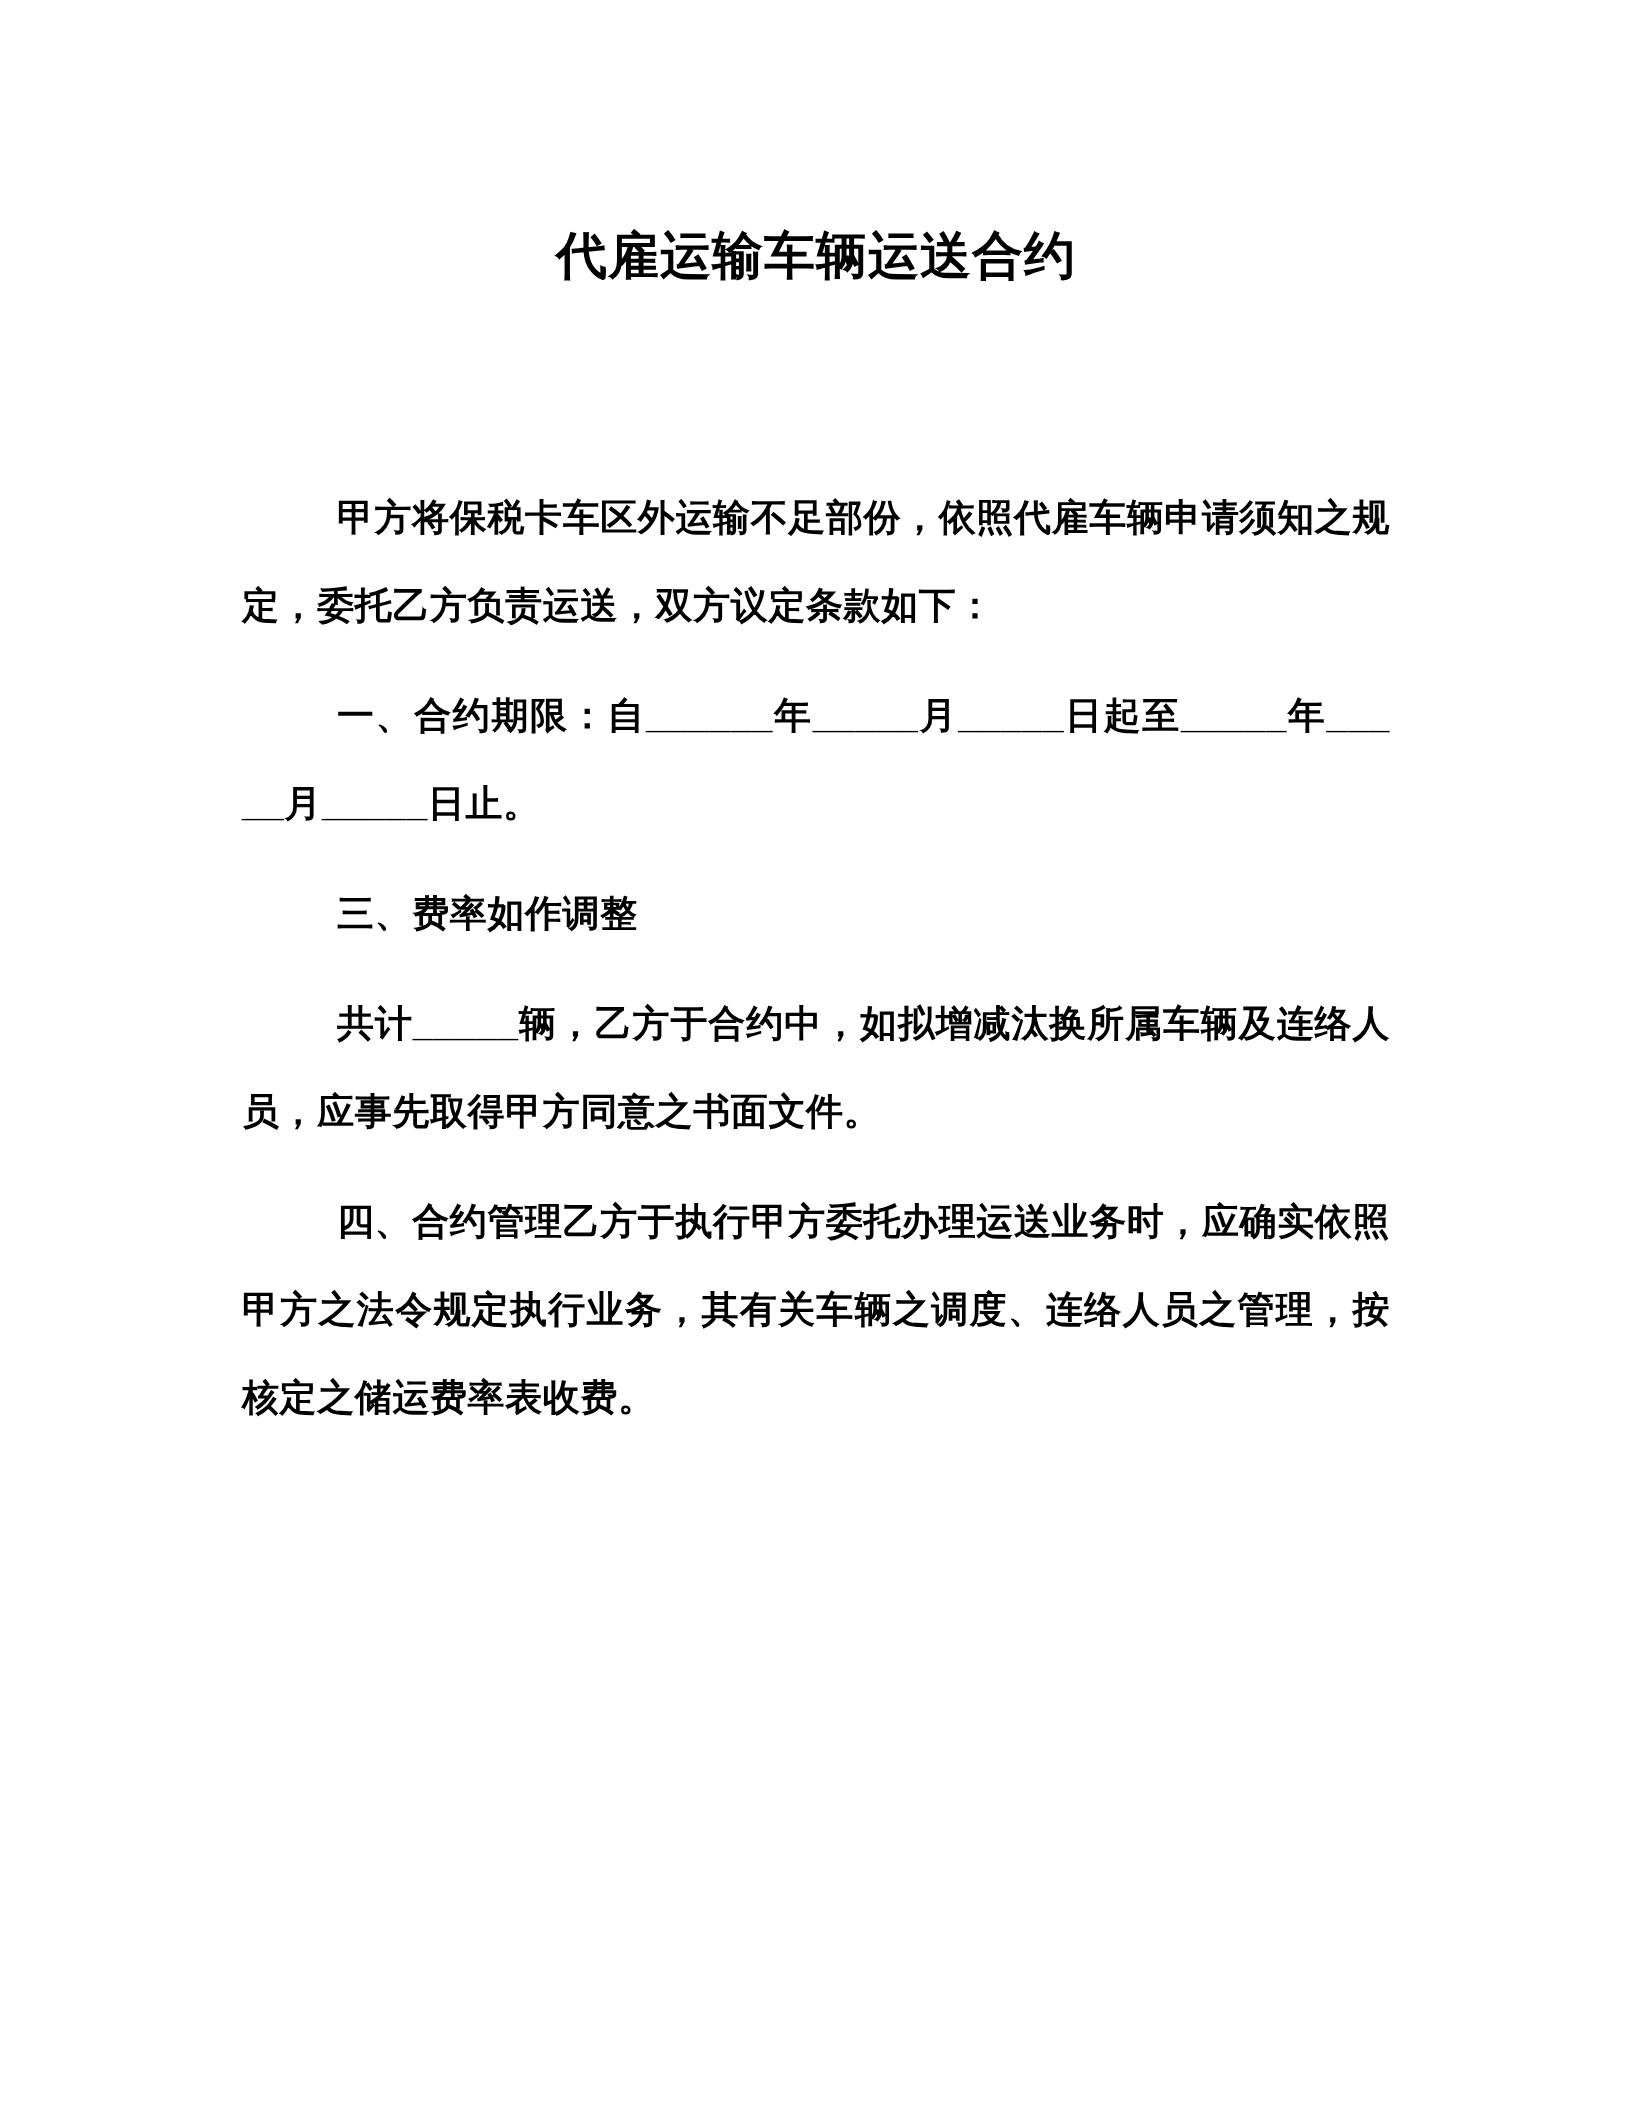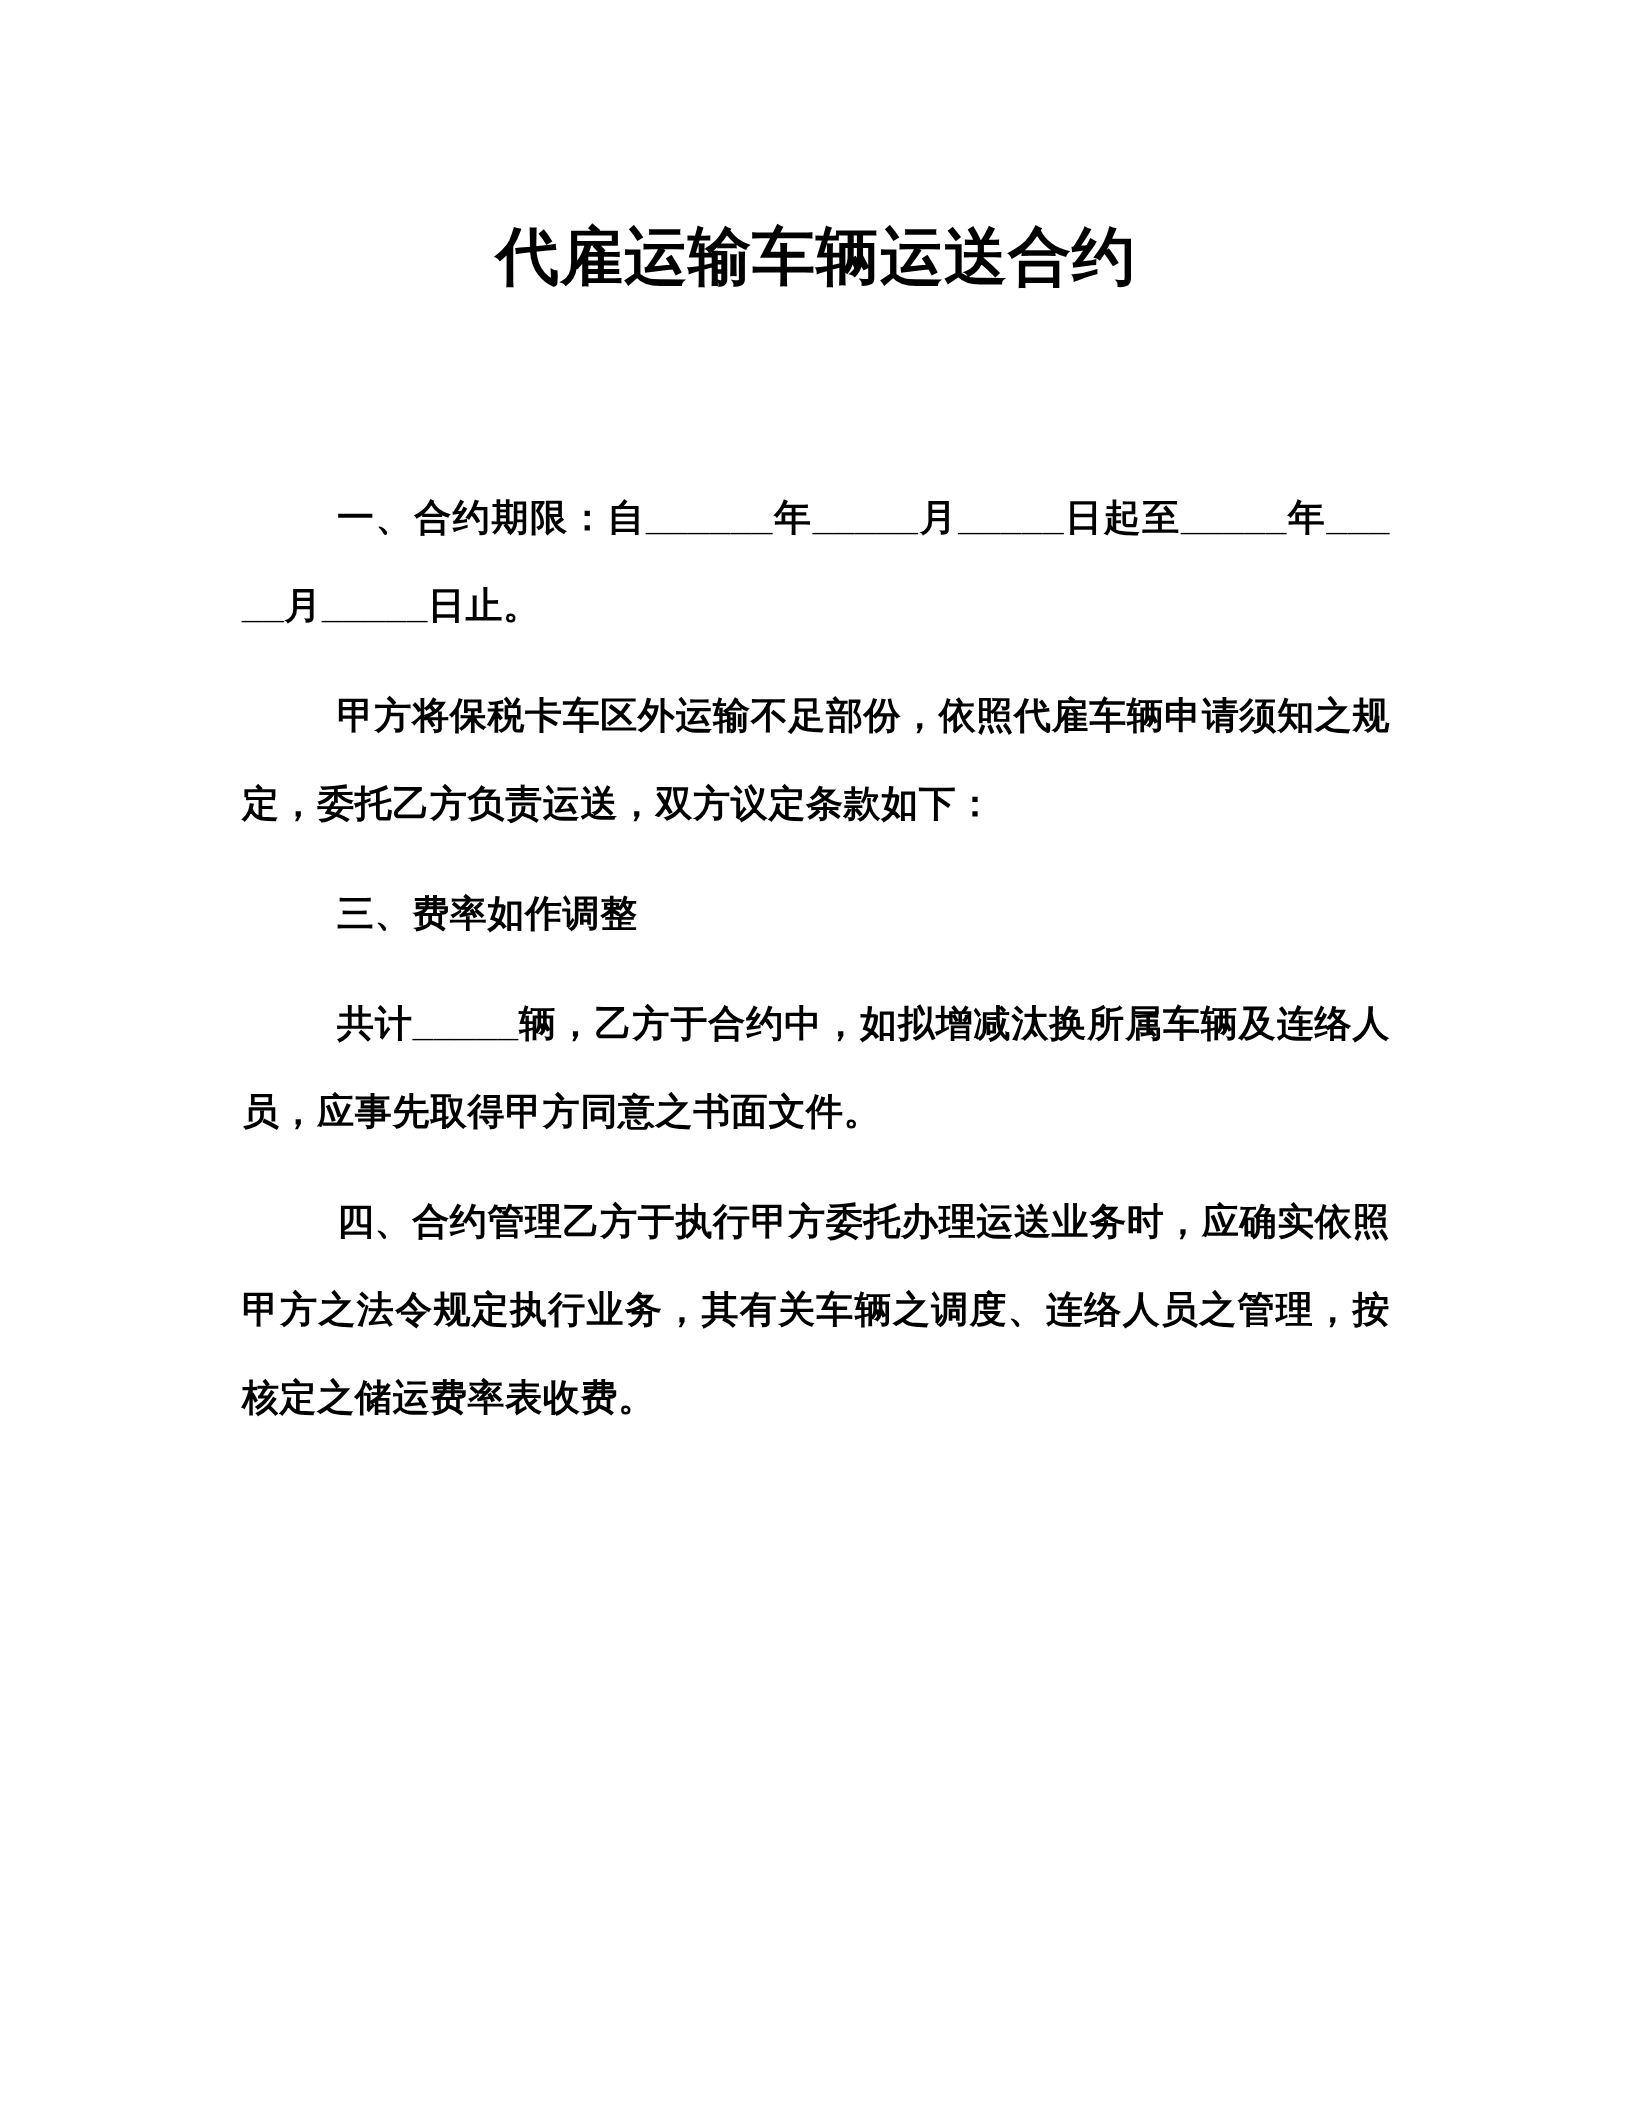--- a/index.html
+++ b/index.html
@@ -13,21 +13,21 @@
     height: 2112px;
     background: #ffffff;
     box-sizing: border-box;
     padding: 228px 242px 0 242px;
     color: #000000;
     font-family: "Liberation Sans", sans-serif;
     overflow: hidden;
   }
   .doc-title {
     margin: 0 0 190px 0;
-    font-size: 63px;
+    font-size: 51px;
     line-height: 56px;
     font-weight: bold;
     text-align: center;
     letter-spacing: 1px;
   }
   .doc-para {
     margin: 0 0 22px 0;
     font-size: 37px;
     line-height: 88px;
     font-weight: bold;
@@ -37,23 +37,23 @@
     word-break: break-all;
   }
 </style>
 </head>
 <body>
 
 <div class="page">
 
   <h1 class="doc-title">代雇运输车辆运送合约</h1>
 
+  <p class="doc-para">甲方将保税卡车区外运输不足部份，依照代雇车辆申请须知之规定，委托乙方负责运送，双方议定条款如下：</p>
+
   <p class="doc-para">一、合约期限：自______年_____月_____日起至_____年_____月_____日止。</p>
-
-  <p class="doc-para">甲方将保税卡车区外运输不足部份，依照代雇车辆申请须知之规定，委托乙方负责运送，双方议定条款如下：</p>
 
 
   <p class="doc-para">三、费率如作调整</p>
 
   <p class="doc-para">共计_____辆，乙方于合约中，如拟增减汰换所属车辆及连络人员，应事先取得甲方同意之书面文件。</p>
 
   <p class="doc-para">四、合约管理乙方于执行甲方委托办理运送业务时，应确实依照甲方之法令规定执行业务，其有关车辆之调度、连络人员之管理，按核定之储运费率表收费。</p>
 
 </div>
 

